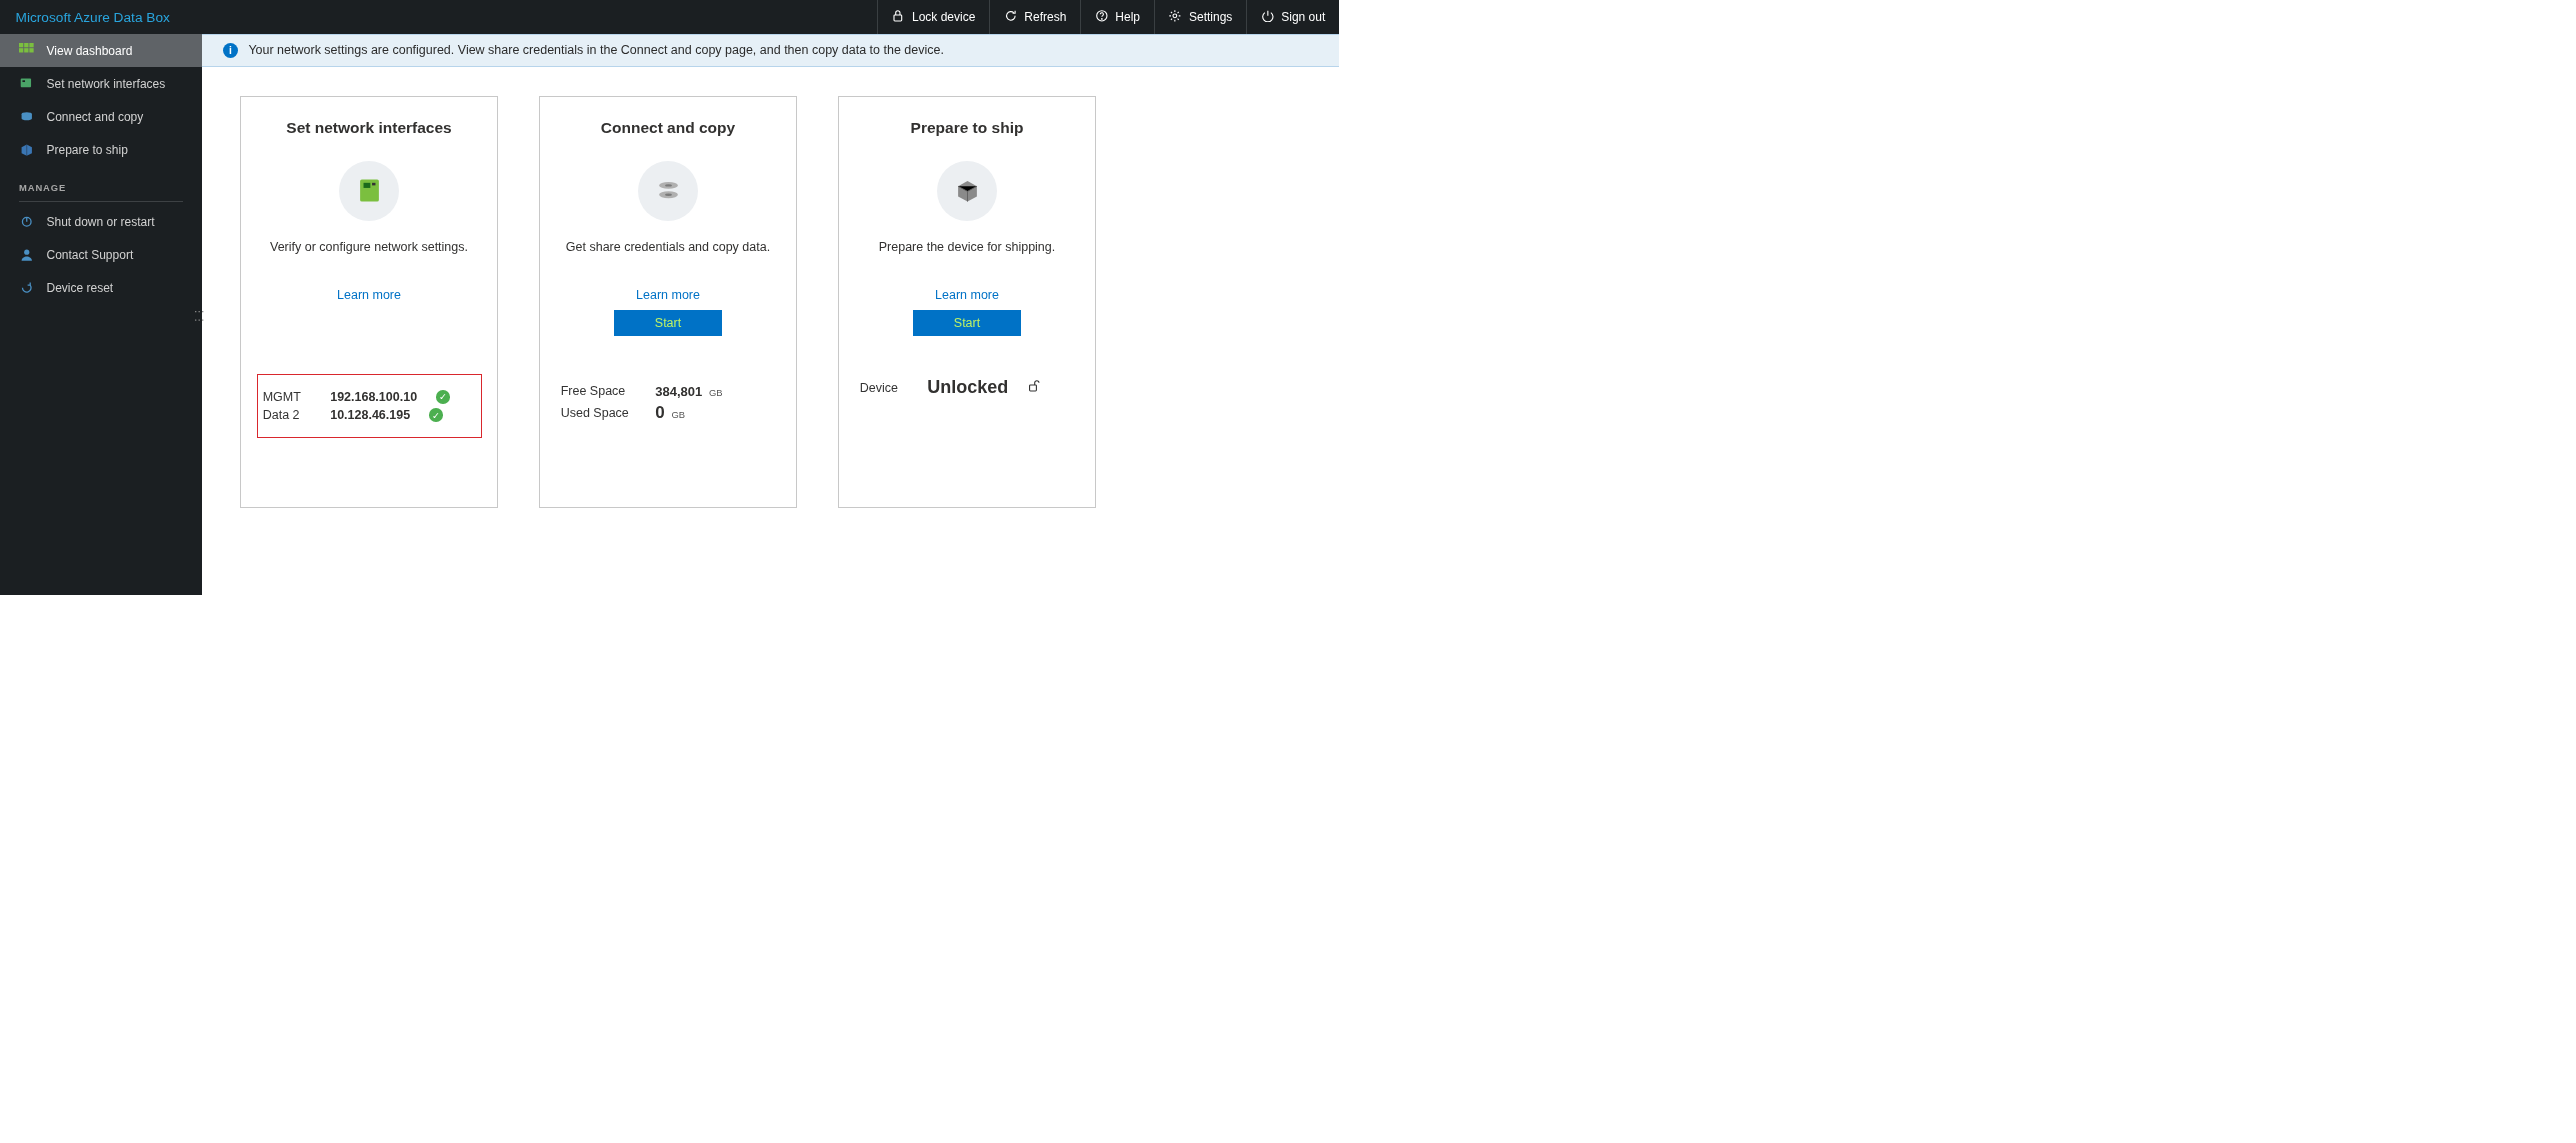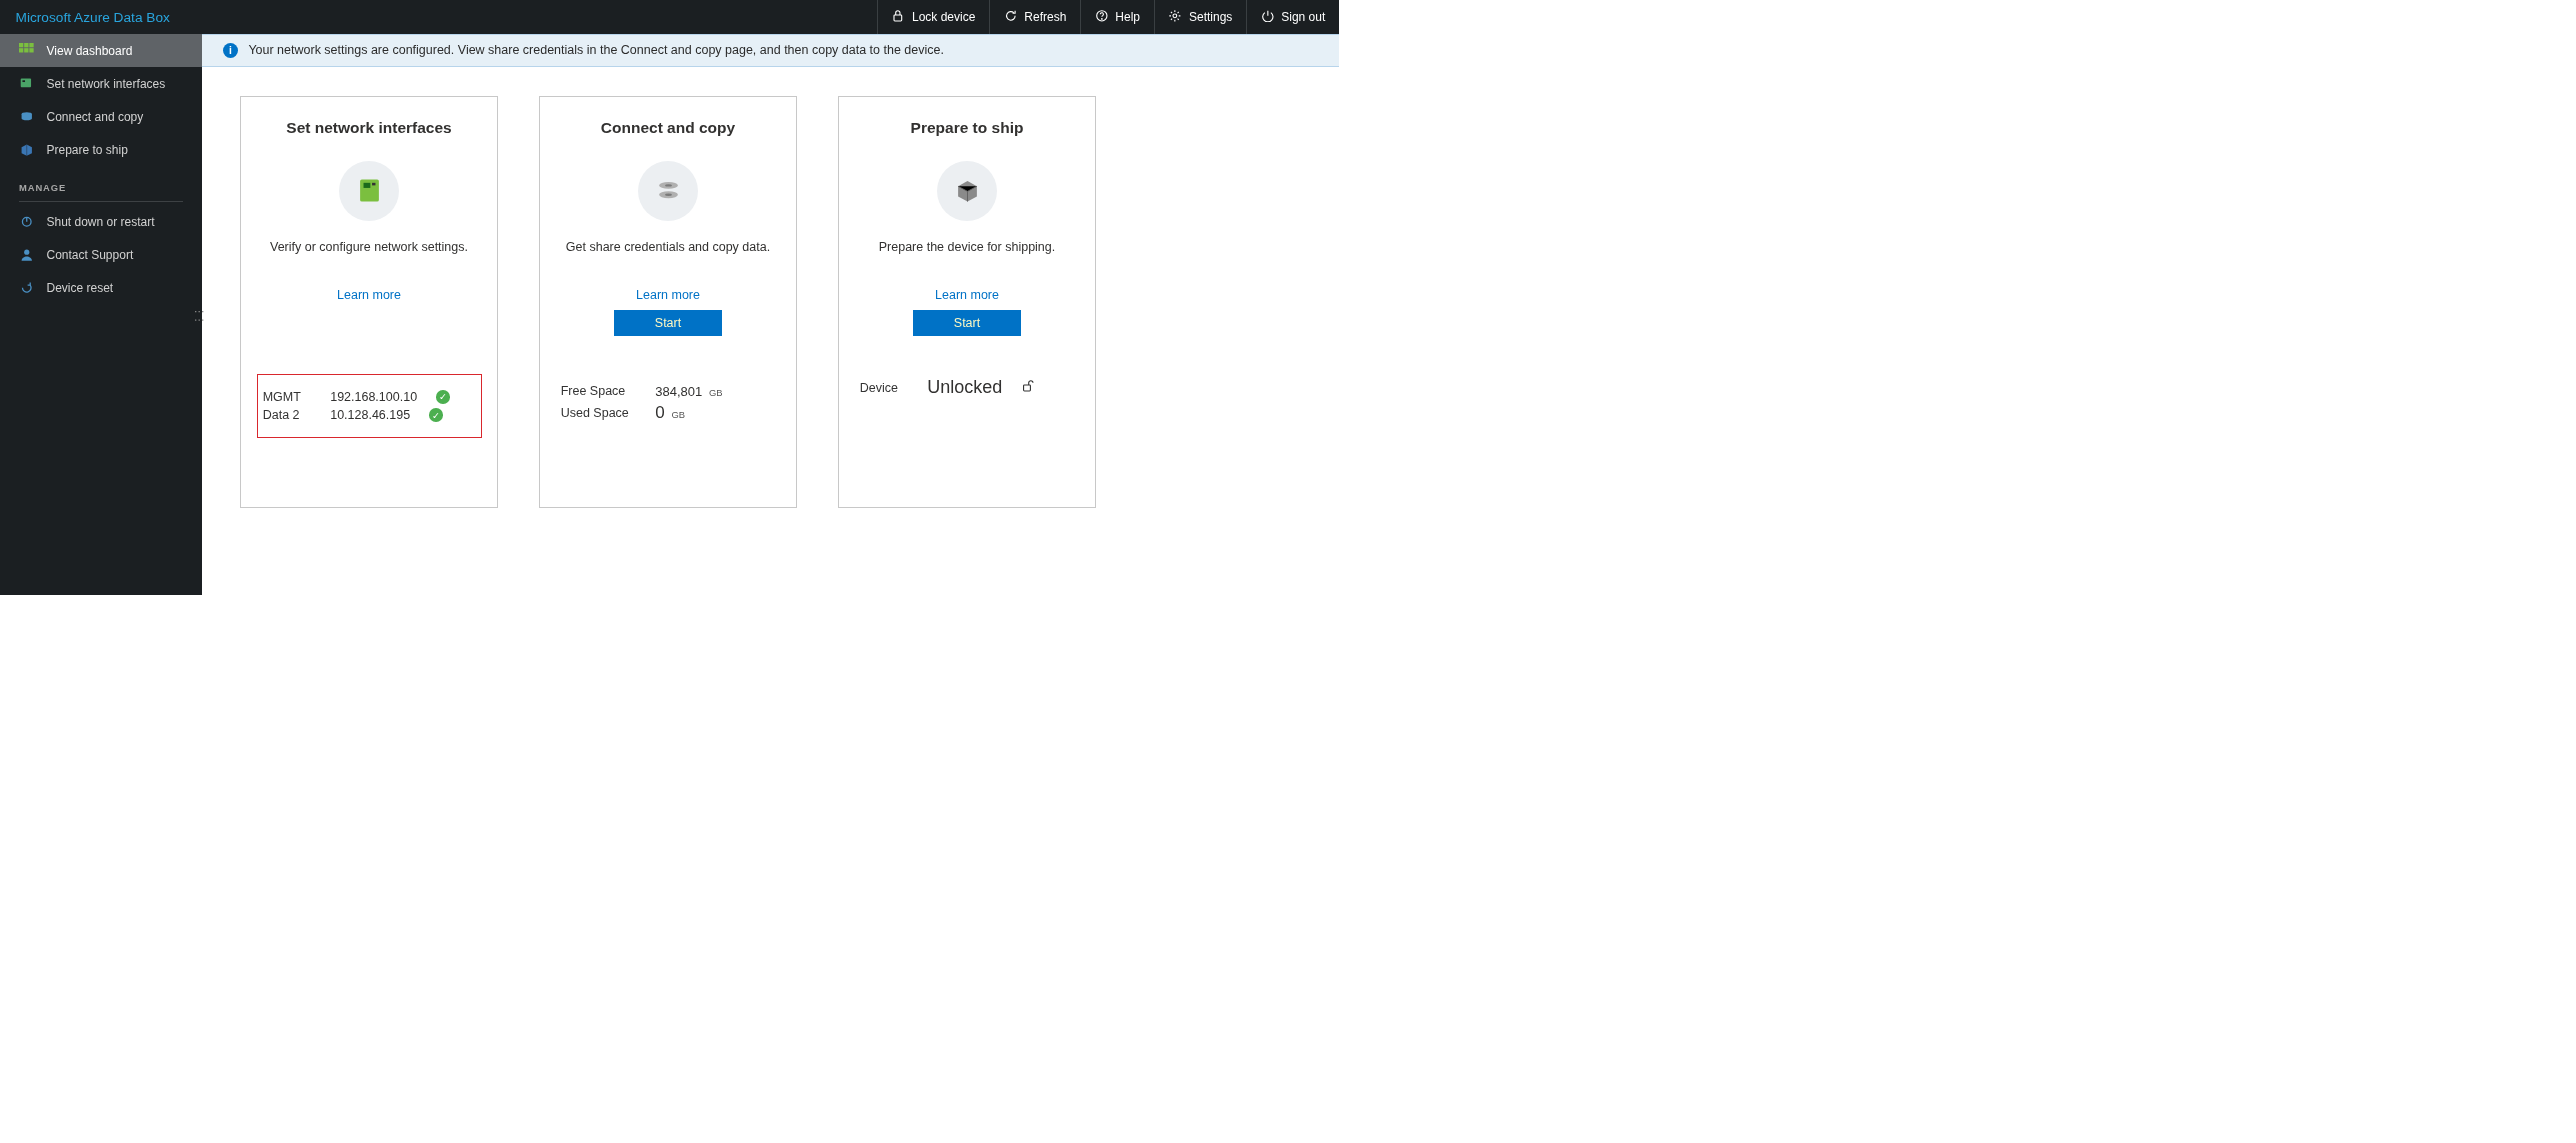--- a/index.html
+++ b/index.html
@@ -133,33 +133,33 @@
   }
   .card h3 { font-size: 15.5px; font-weight: 700; margin-bottom: 24px; }
   .card .roundic {
     width: 60px; height:60px; border-radius:50%;
     background:#eceff2; display:flex;align-items:center;justify-content:center;
     margin-bottom: 19px;
   }
   .card .desc { font-size: 12.5px; text-align:center; margin-bottom: 34px; }
   .card .learn { color:#0072c6; font-size:12.5px; margin-bottom: 8.6px; cursor:pointer;}
   .card .startbtn {
-    width: 108px; height: 26px; background:#0072c6; color:#fef9c3;
+    width: 108px; height: 26px; background:#0072c6; color:#bef264;
     border:none; font-size:12.5px; cursor:pointer;
   }
   .card .btnplace { height:26px; margin-bottom:8.6px;}
   .card .detail {
     width: 100%;
     margin-top: 26px;
     padding: 10.3px 5.2px;
     font-size: 12.5px;
   }
   .detail-row { display:flex; gap:15.5px; align-items:center; margin: 4.3px 0; }
   .detail-row .k { width: 79px; color:#333; }
-  .detail-row .v { font-weight:400; }
+  .detail-row .v { font-weight:700; }
   .detail-row .sm { font-size: 9.4px; color:#555; margin-left:3.4px;}
   .check-ic {
     width:13.7px;height:13.7px;border-radius:50%;background:#4caf50;color:#fff;
     font-size:9.4px;display:flex;align-items:center;justify-content:center;margin-left:3.4px;
   }
   .unlock-ic { margin-left:3.4px; color:#333; }
   .highlight-box {
     border: 1.7px solid #d9272d;
     padding: 8.6px 6.9px;
     width: 100%;

